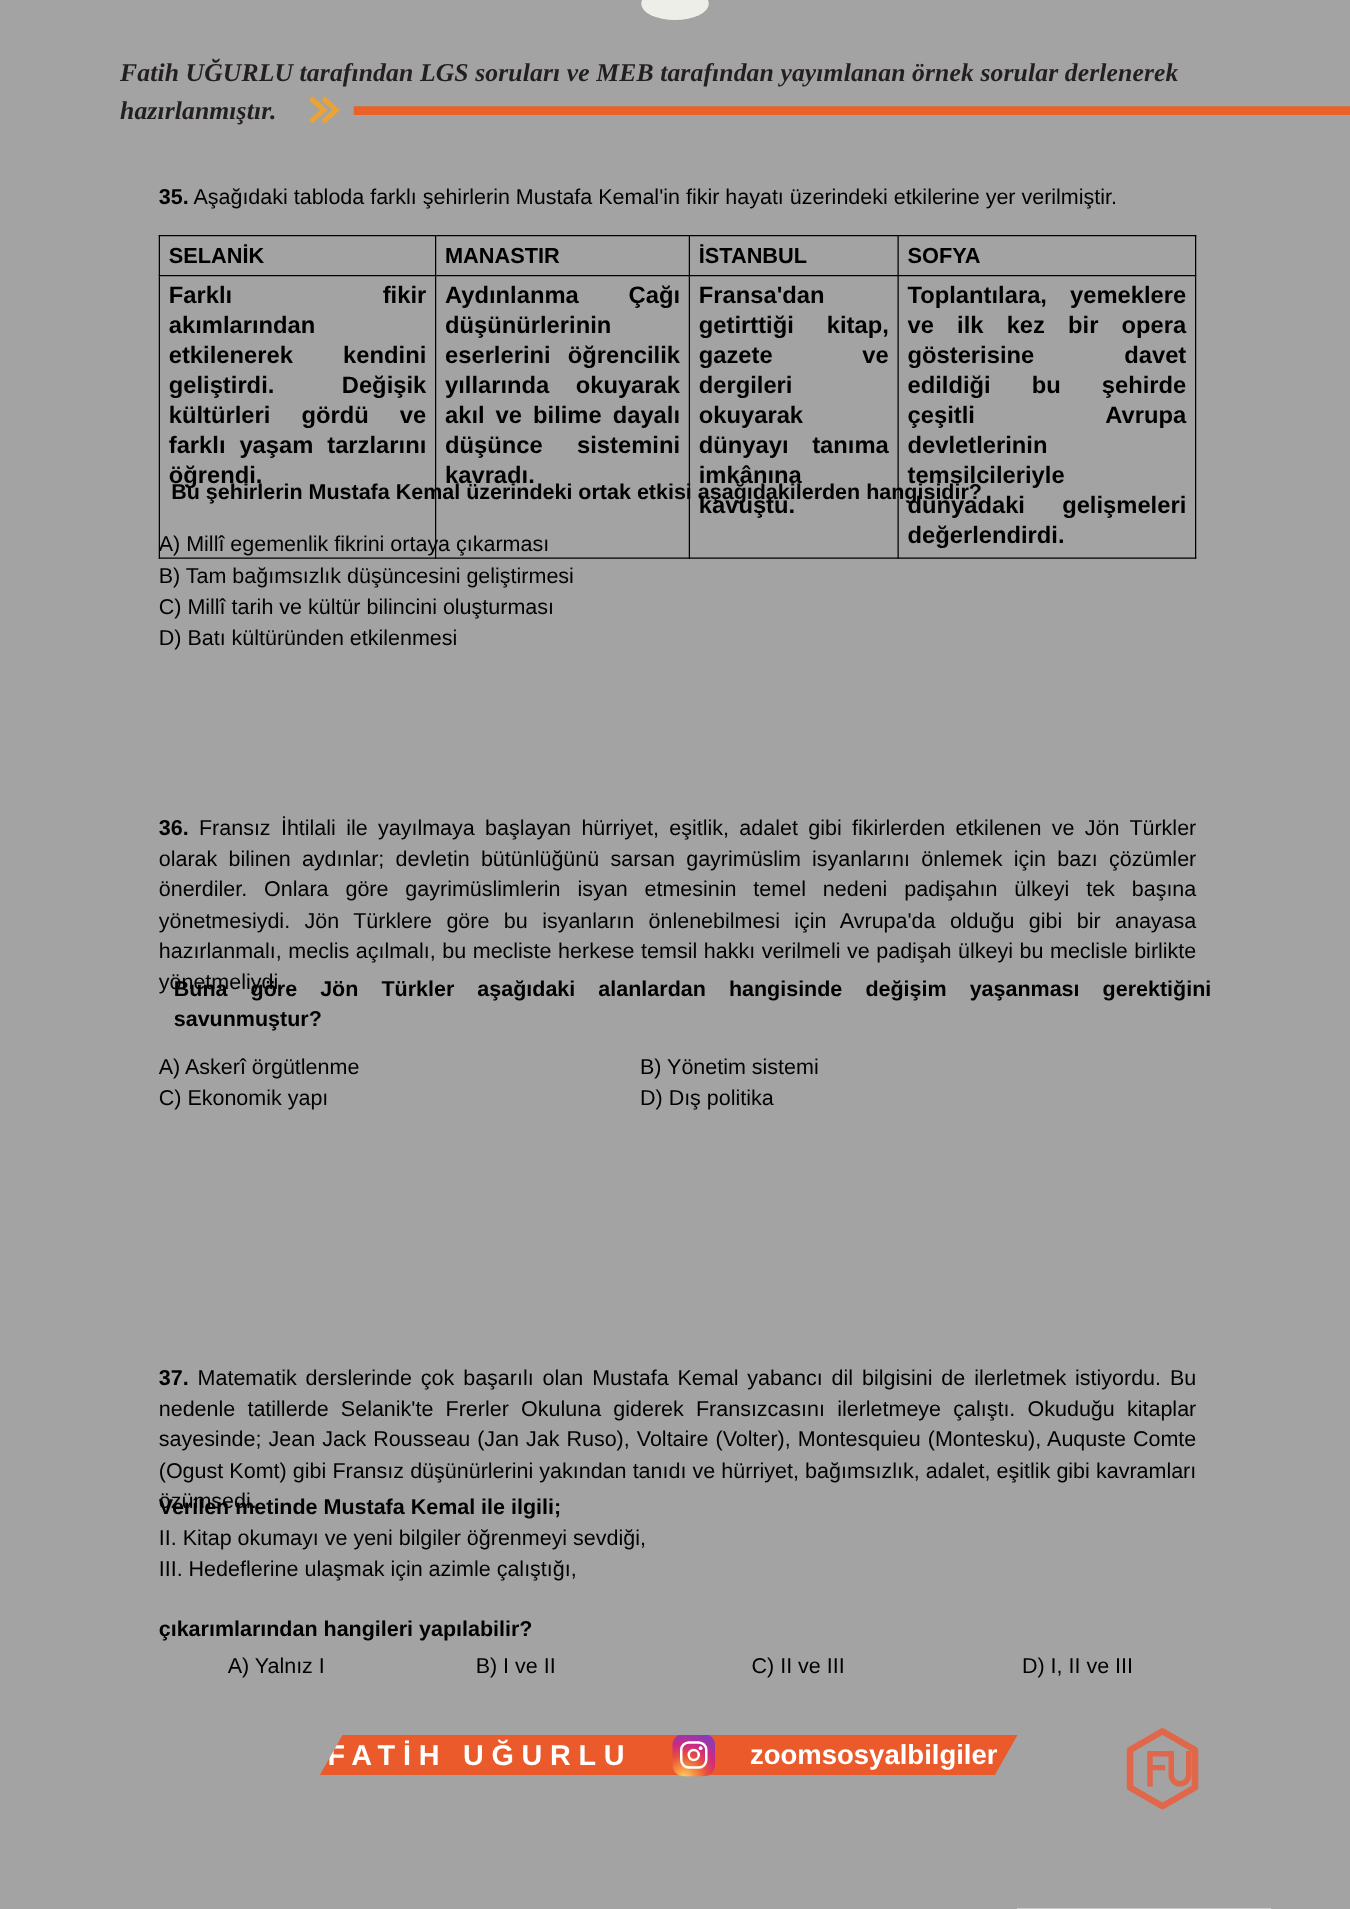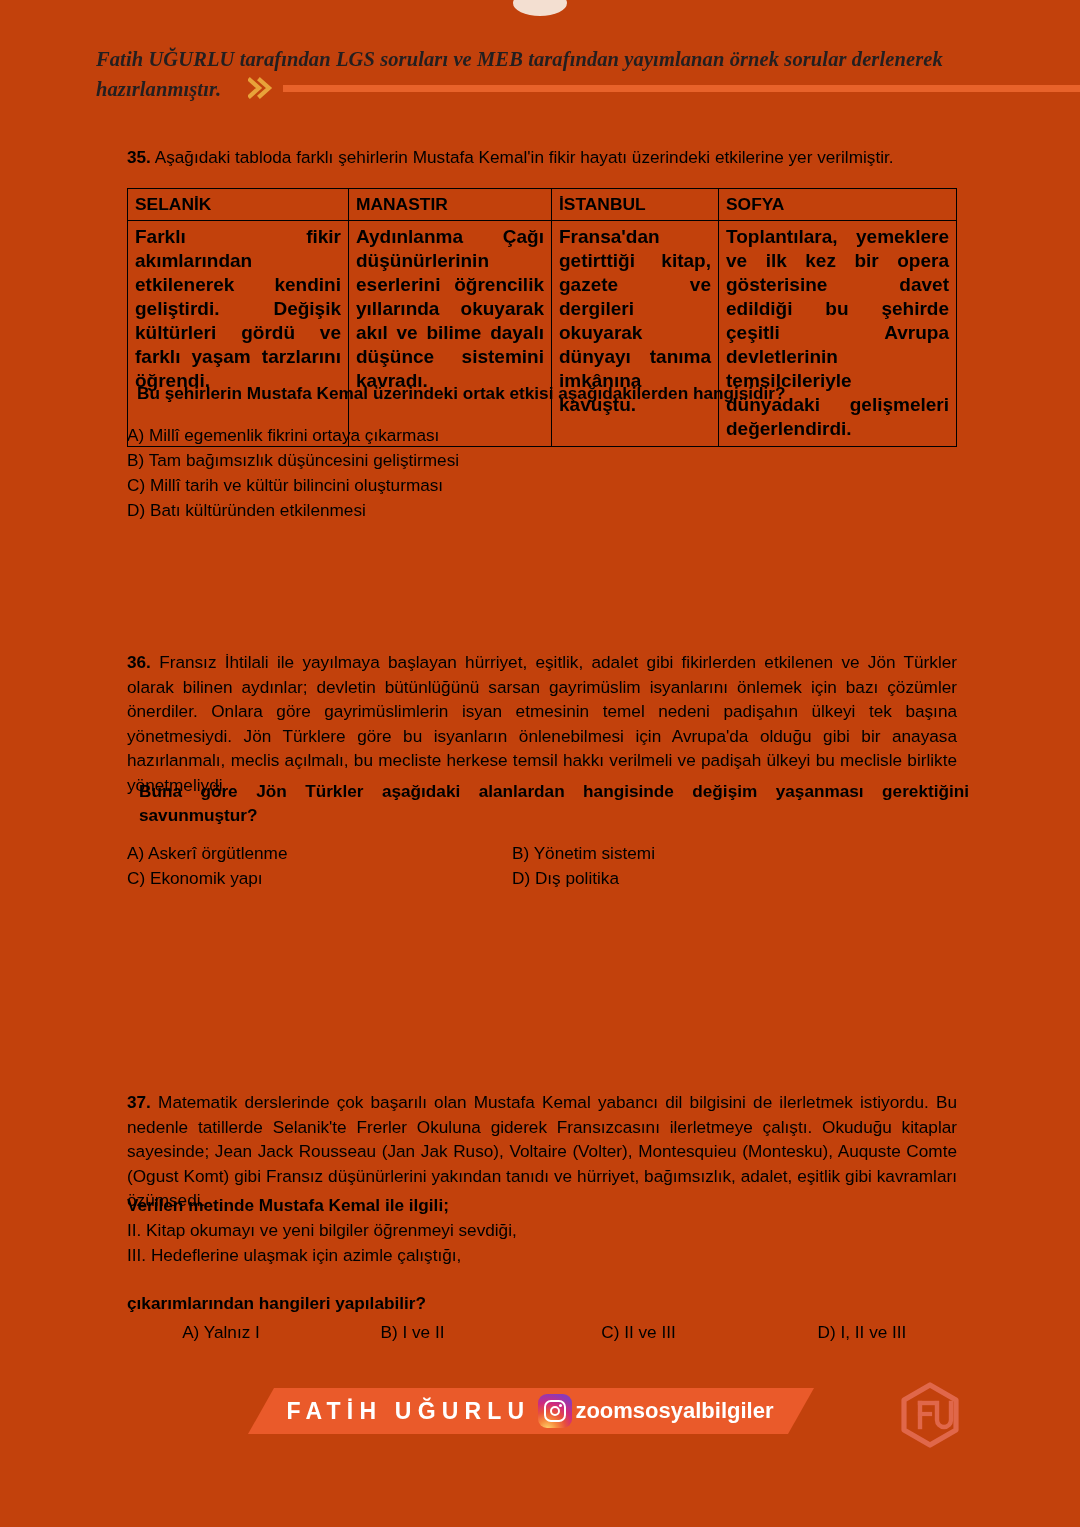--- a/index.html
+++ b/index.html
@@ -14,21 +14,21 @@
     position: relative;
     font-family: "Liberation Sans", sans-serif;
     color: #000000;
     overflow: hidden;
   }
 
   
   .page {
     position: absolute;
     inset: 0;
-    background: #c2410c;
+    background: #a3a3a3;
   }
 
   
   .top-artifact {
     position: absolute;
     top: -10px;
     left: 513px;
     width: 54px;
     height: 26px;
     border-radius: 50%;
@@ -182,26 +182,26 @@
     left: 0;
     top: 1388px;
     width: 1080px;
     height: 58px;
   }
   .banner {
     position: absolute;
     left: 248px;
     top: 0;
     width: 566px;
-    height: 46px;
+    height: 32px;
     background: #ea5a2a;
     clip-path: polygon(26px 0, 566px 0, 540px 46px, 0 46px);
     display: flex;
     align-items: center;
-    justify-content: center;
+    justify-content: space-between;
     gap: 0px;
   }
   .banner-name {
     color: #ffffff;
     font-size: 23px;
     font-weight: bold;
     letter-spacing: 6.2px;
     white-space: nowrap;
     padding-left: 14px;
   }

